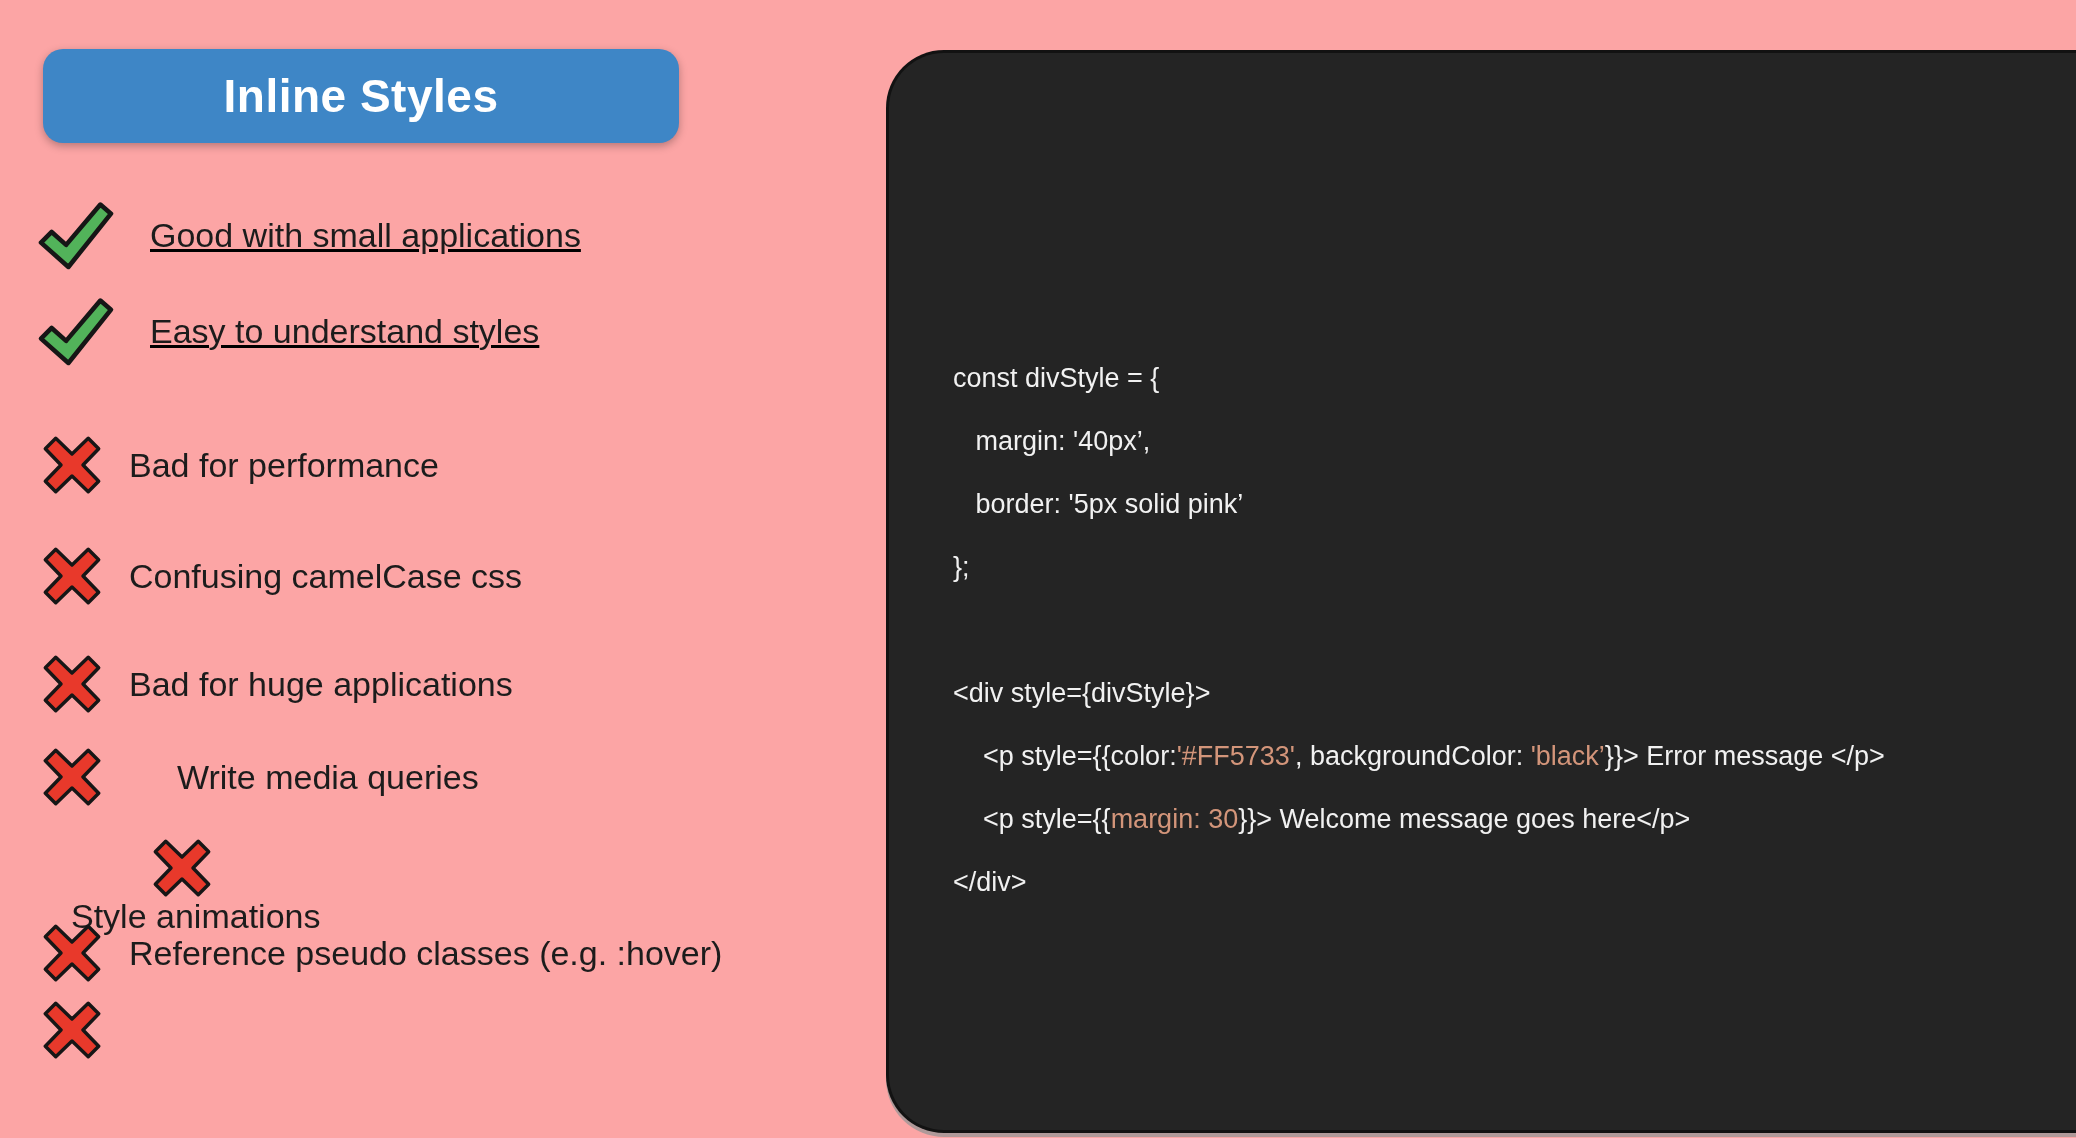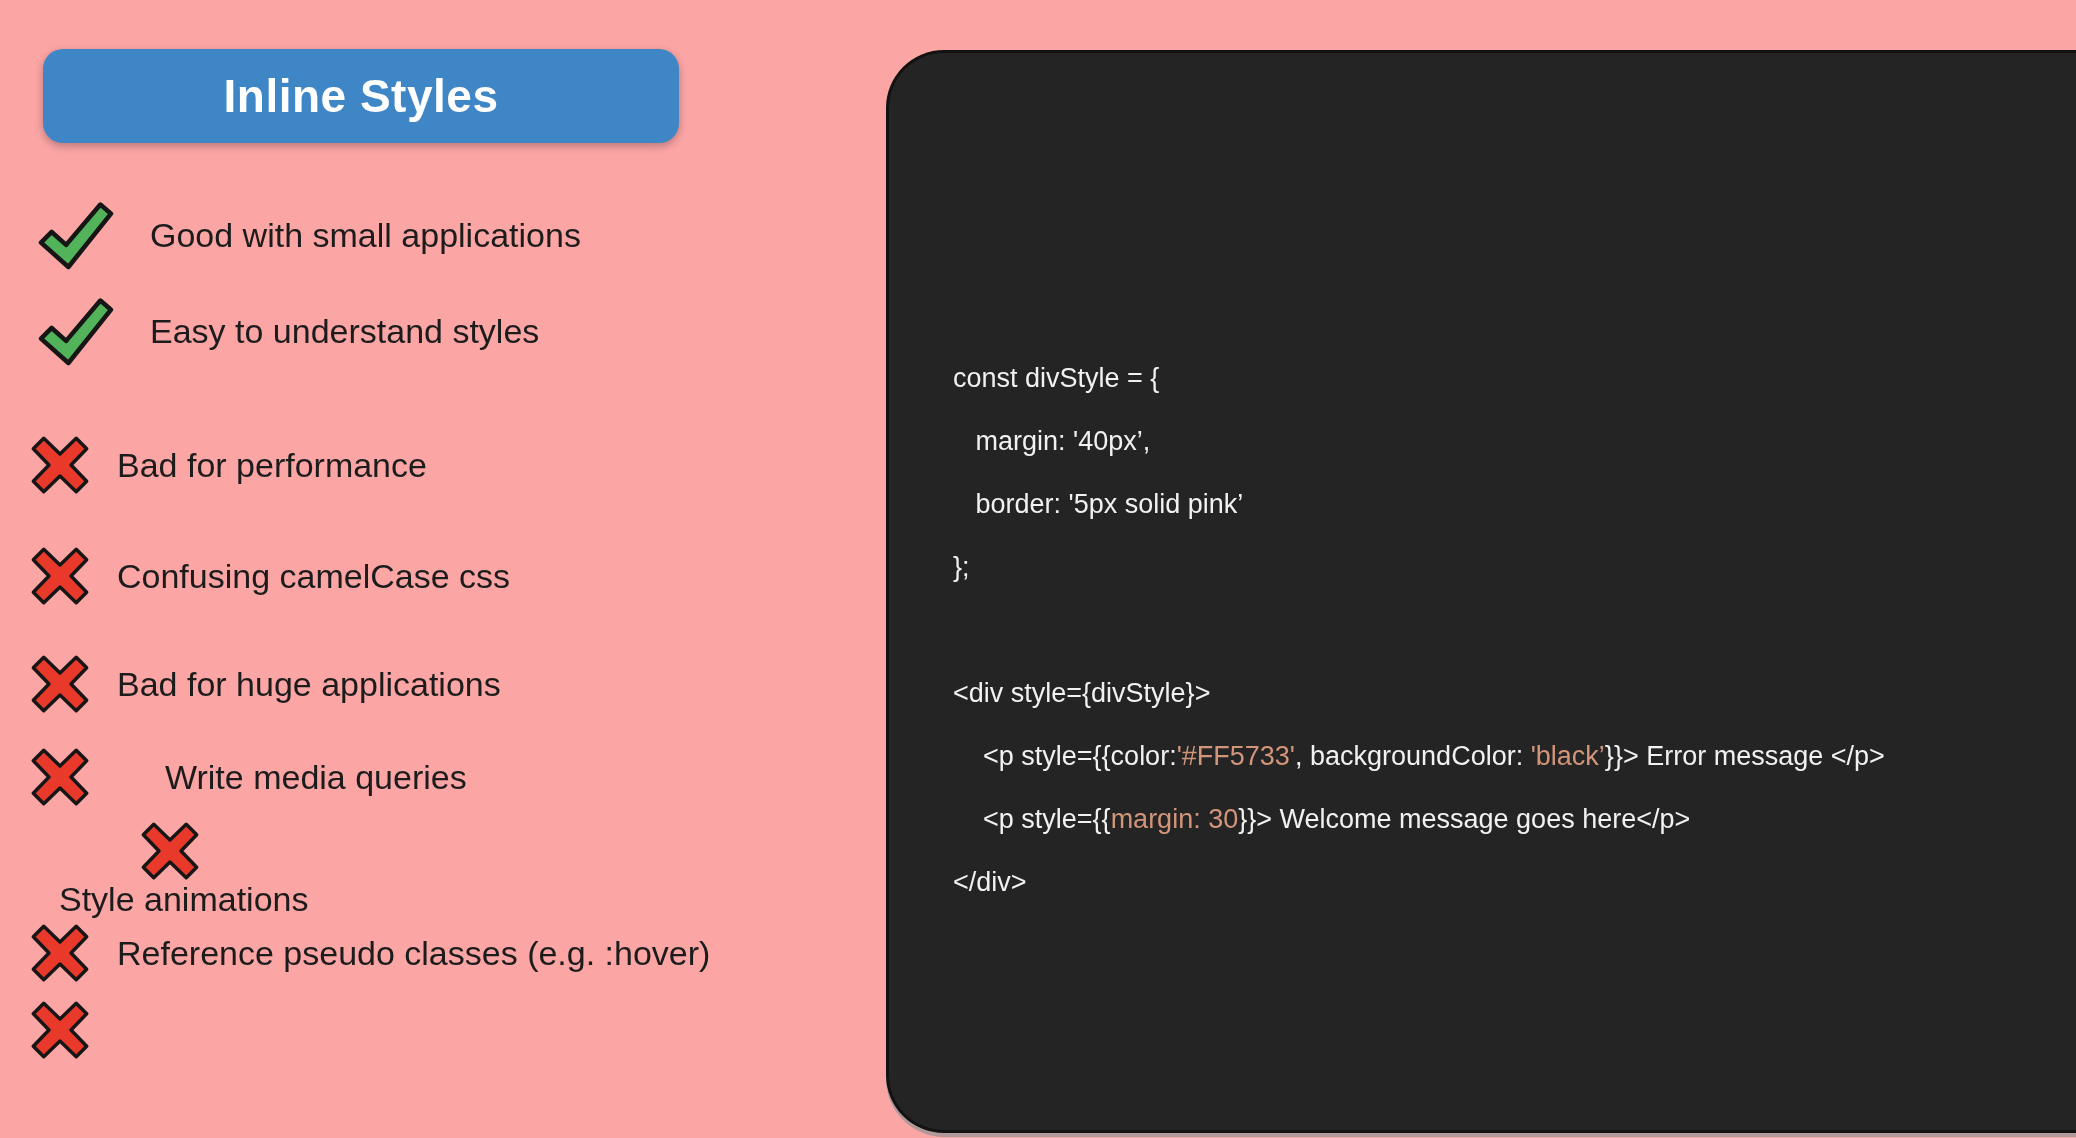--- a/index.html
+++ b/index.html
@@ -16,24 +16,24 @@
     display:flex; align-items:center; justify-content:center;
     box-shadow:0 3px 9px rgba(0,0,0,0.28);
   }
   .title-pill .title-text {
     color:#ffffff; font-size:46px; font-weight:bold; letter-spacing:0.5px;
   }
 
   
   ul.icon-list { list-style:none; margin:0; padding:0; }
   .row { position:absolute; display:flex; align-items:center; }
-  .pro-row { left:36px; height:70px; }
+  .pro-row { left:36px; height:70px;text-decoration:underline; }
   .pro-row svg { width:80px; height:70px; overflow:visible; flex:0 0 auto; }
   .pro-row .item-label { margin-left:34px; }
-  .con-row { left:31px; height:62px;justify-content:center; }
+  .con-row { left:43px; height:62px; }
   .con-row svg { width:58px; height:58px; overflow:visible; flex:0 0 auto; }
   .con-row .item-label { margin-left:28px; }
   .item-label {
     font-size:34px; color:#1c1c1c; white-space:nowrap; font-weight:400;
   }
   .pros .pro-row:nth-child(1) { top:200px; }
   .pros .pro-row:nth-child(2) { top:296px; }
   .cons .con-row:nth-child(1) { top:434px; }
   .cons .con-row:nth-child(2) { top:545px; }
   .cons .con-row:nth-child(3) { top:653px; }

